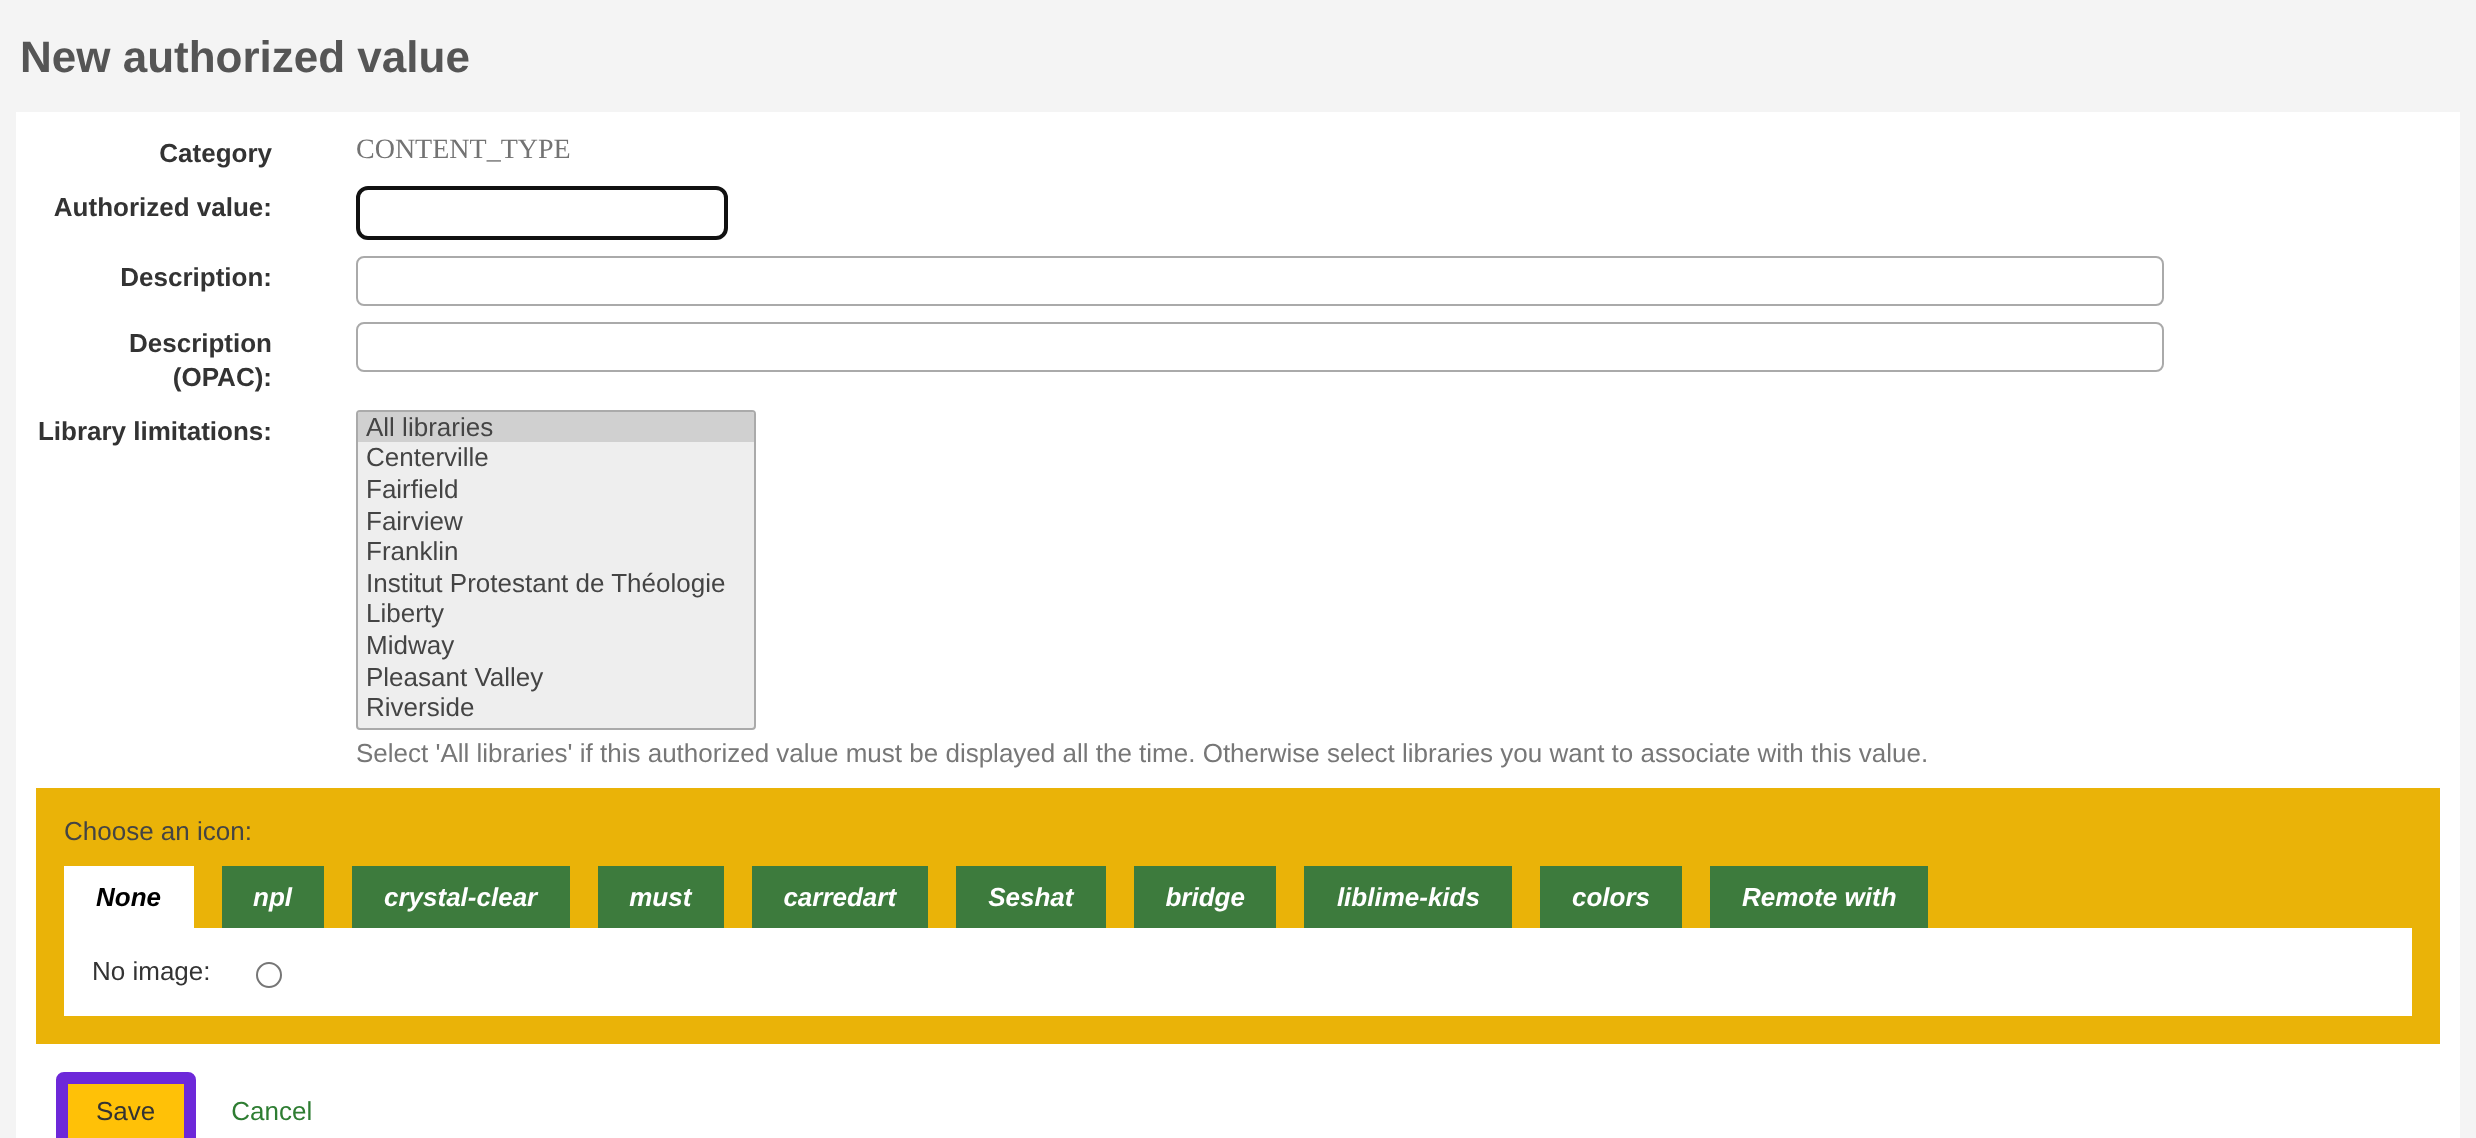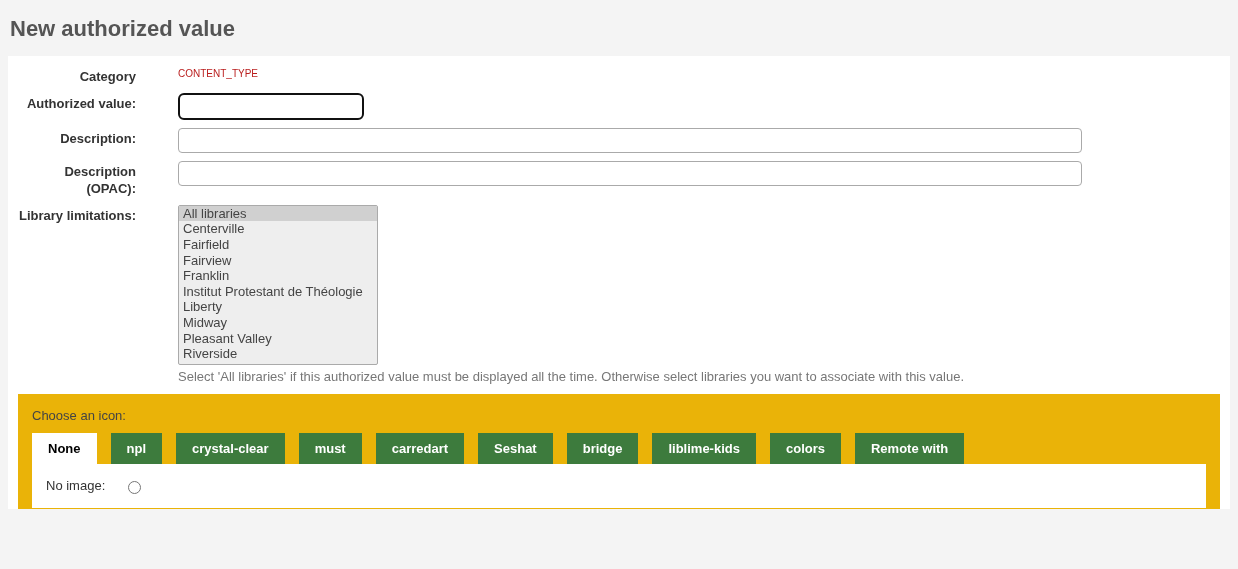--- a/index.html
+++ b/index.html
@@ -6,21 +6,21 @@
   html, body {
     margin: 0;
     padding: 0;
     font-family: Arial, Helvetica, sans-serif;
     font-size: 13px;
     background: #f4f4f4;
     color: #333;
   }
   .page {
     width: 1238px;
-    height: 509px;
+    height: 569px;
     background: #f4f4f4;
     padding: 8px 8px 8px 8px;
   }
   h1.page-title {
     font-size: 22px;
     font-weight: bold;
     color: #555;
     margin: 8px 0 14px 2px;
   }
   .panel {
@@ -39,23 +39,24 @@
     text-align: right;
     font-weight: bold;
     font-size: 13px;
     padding-top: 3px;
     padding-right: 10px;
     color: #333;
     line-height: 1.25;
   }
   .form-field { flex: 1; }
   .category-value {
-    color: #b91c1c;
-    font-size: 10px;
+    color: #737373;
+    font-size: 14px;
     padding-top: 2px;
+    font-family: Liberation Serif, serif;
   }
   input.short {
     width: 186px;
     border: 2px solid #111;
     border-radius: 6px;
     padding: 4px 6px;
     font-size: 13px;
     outline: none;
     background: #fff;
   }
@@ -108,20 +109,21 @@
   .tab {
     background: #3d7b3d;
     color: #fff;
     font-weight: bold;
     padding: 8px 16px;
     border: none;
     font-size: 13px;
     cursor: pointer;
     display: inline-flex;
     align-items: center;
+    font-style: italic;
   }
   .tab.active {
     background: #fff;
     color: #000;
   }
   .tab-body {
     background: #fff;
     padding: 14px 14px;
     min-height: 38px;
   }

